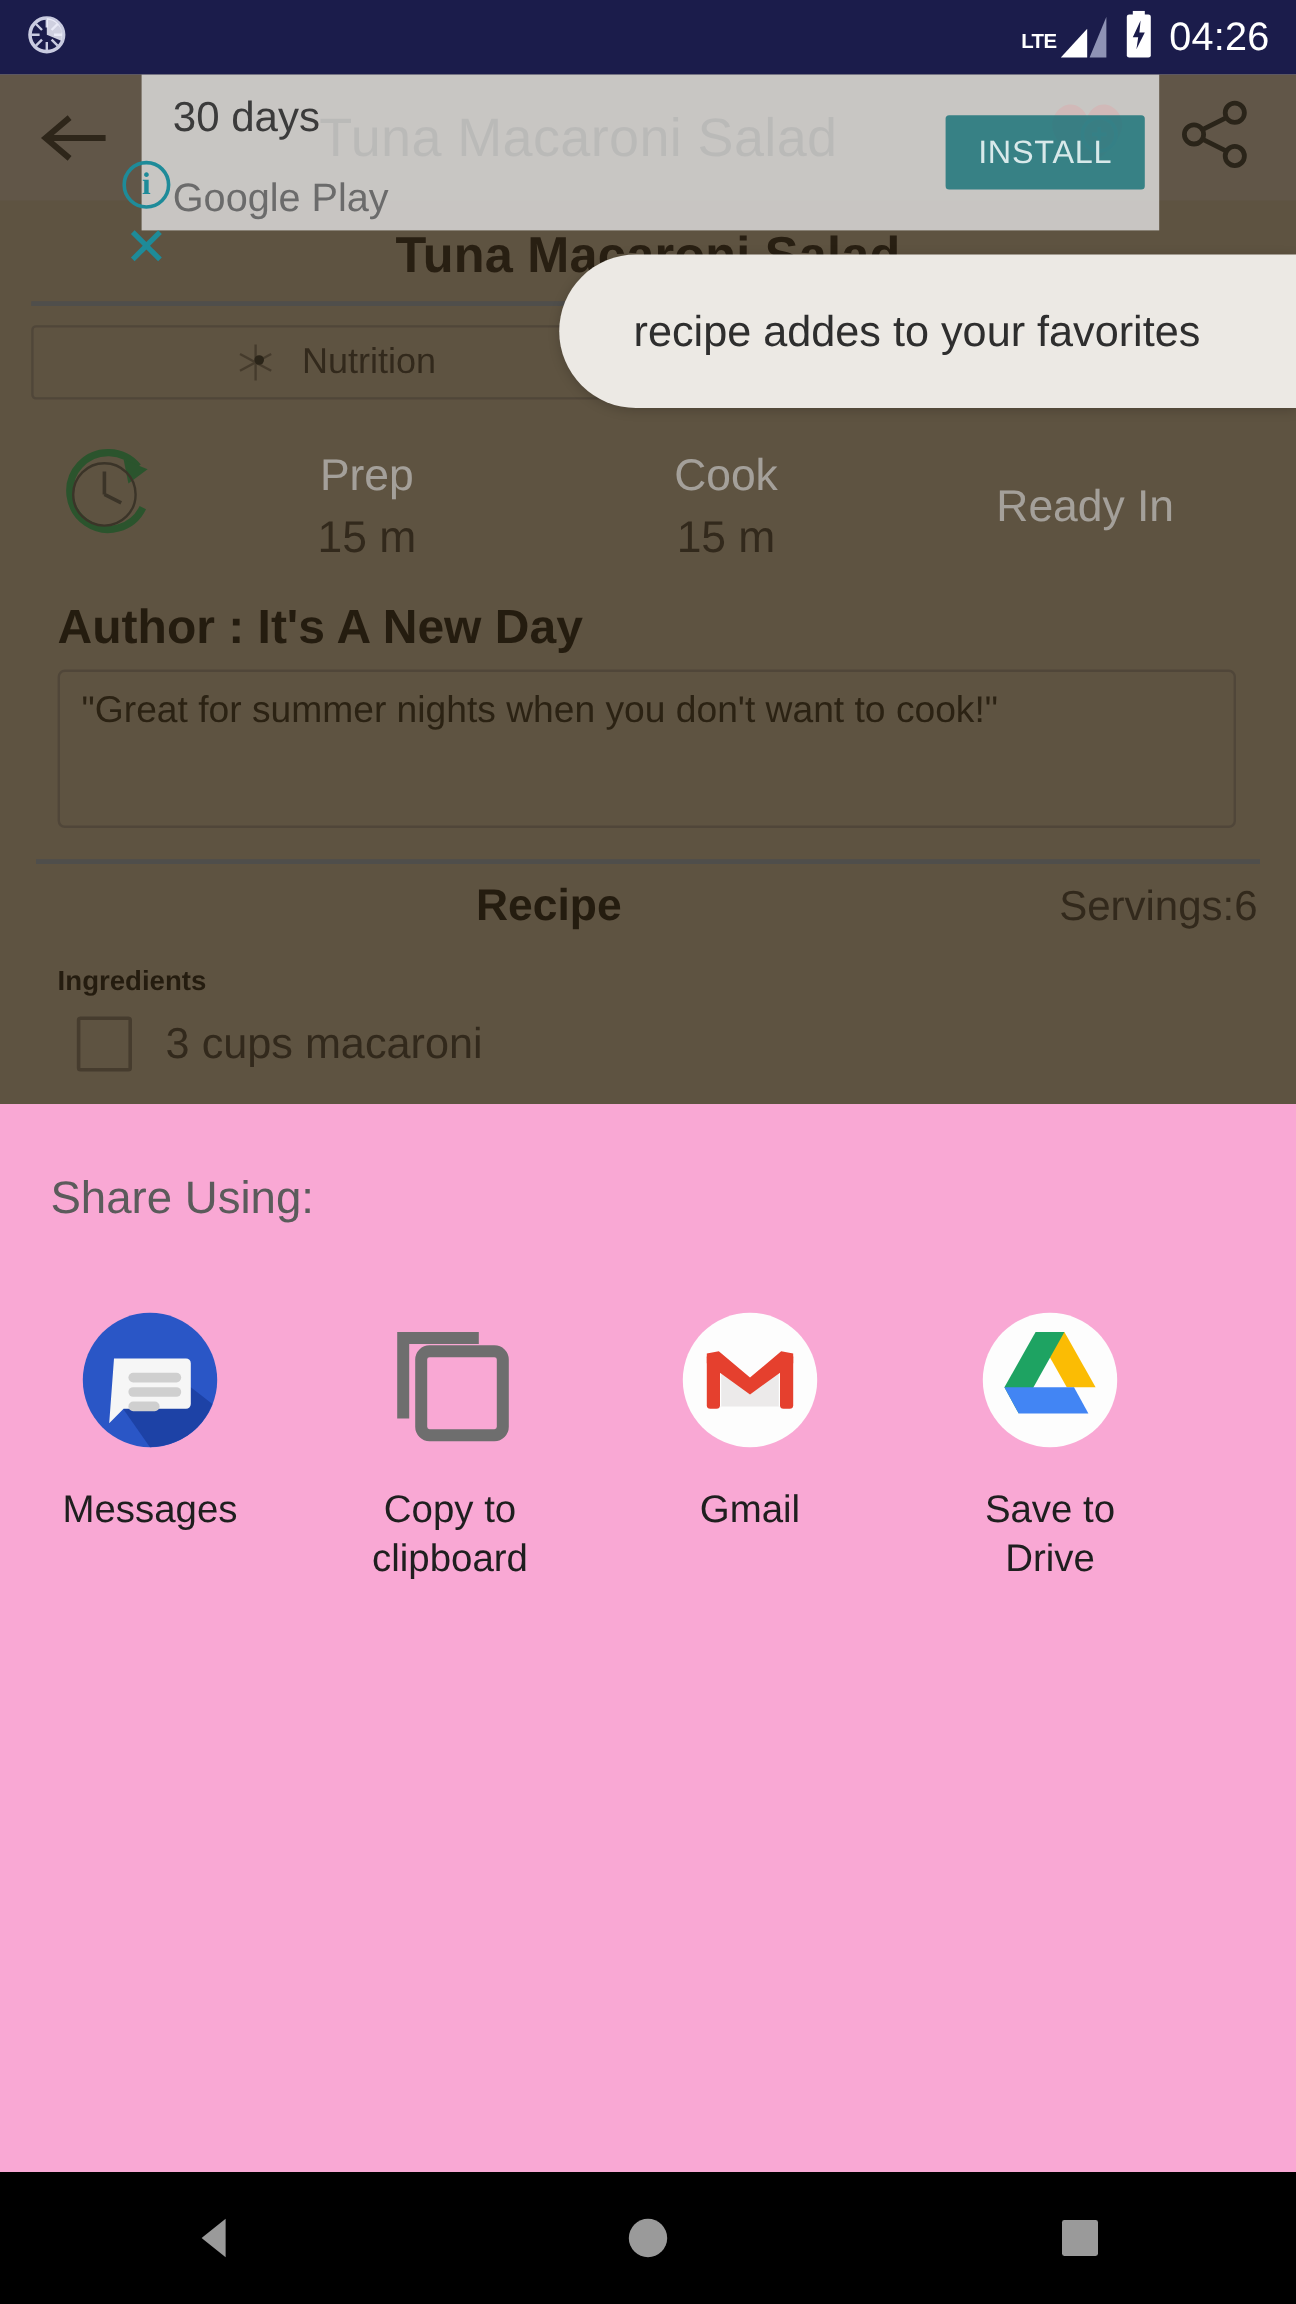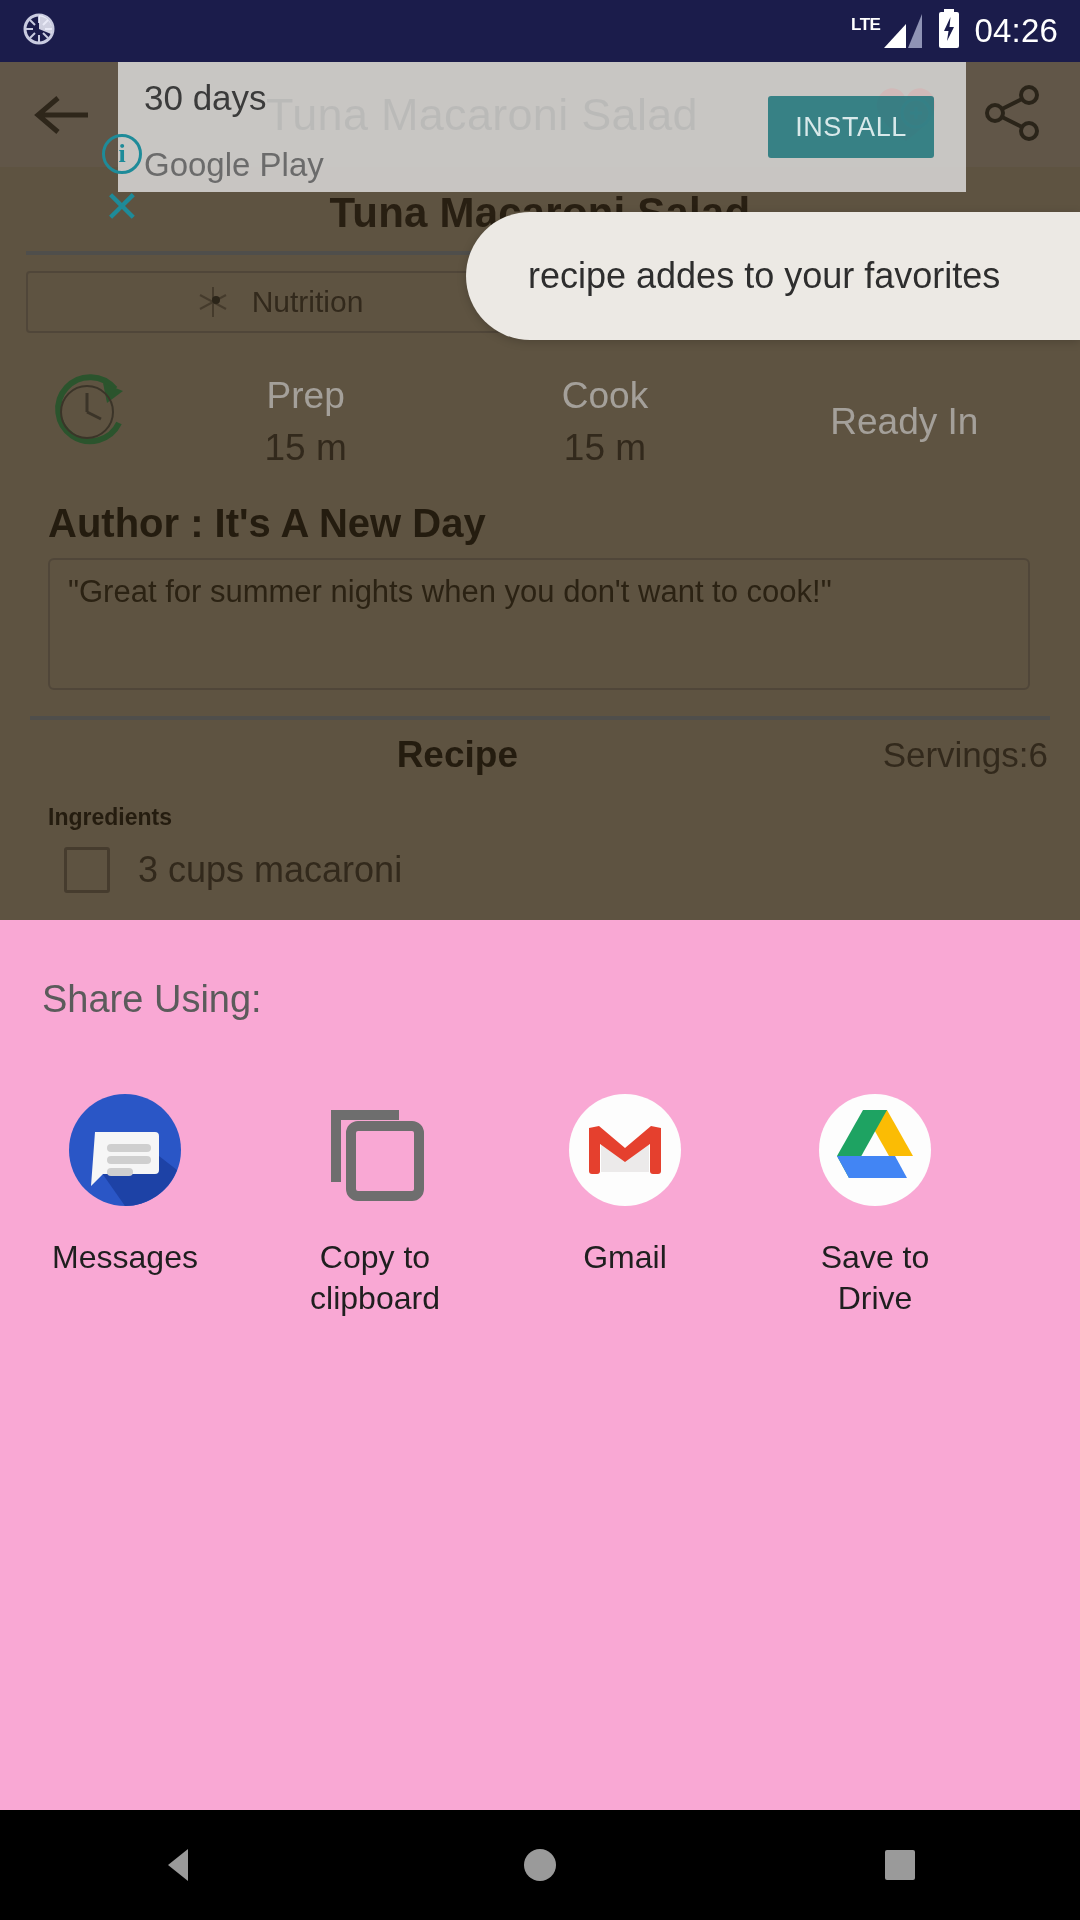--- a/index.html
+++ b/index.html
@@ -16,21 +16,21 @@
     position: absolute; top: 0; left: 0; width: 1080px; height: 62px;
     background: #1b1c4b; color: #fff; display: flex; align-items: center;
     padding: 0 22px; z-index: 60;
   }
   .sb-left { display: flex; align-items: center; gap: 14px; }
   .sb-spacer { flex: 1; }
   .sb-right { display: flex; align-items: center; gap: 12px; }
   .sb-clock { font-size: 33px; font-weight: 400; letter-spacing: .2px; color:#fff; }
   .lte-txt { font-size: 17px; font-weight: 700; line-height: 1; color:#fff;
              letter-spacing:-0.5px; transform: translateY(-7px); }
-  .signal-wrap { display:flex; align-items:center; gap:2px; }
+  .signal-wrap { display:flex; align-items:flex-end; gap:2px; }
 
   
   .app-content {
     position: absolute; top: 62px; left: 0; width: 1080px; height: 858px;
     background: #877a66; overflow: hidden;
   }
   .scrim {
     position: absolute; top: 62px; left: 0; width: 1080px; height: 858px;
     background: rgba(38,28,14,0.42); z-index: 22; pointer-events: none;
   }
@@ -95,21 +95,21 @@
   .ad-thumb .figure { position:absolute; left:50%; top:6px; transform: translateX(-50%); }
   .ad-brand {
     position:absolute; bottom: 6px; left: 0; width: 100%; text-align:center;
     font-size: 20px; font-weight: 700; color:#e8e0cf; letter-spacing:.5px;
   }
   .ad-brand b { color: #e23a2e; }
   .ad-mid { flex: 1; padding: 10px 0 0 26px; display:flex; flex-direction:column; justify-content:center; }
   .ad-head { font-size: 35px; color: #3b3b3b; line-height: 1.05; }
   .ad-sub { font-size: 33px; color: #6b6b6b; margin-top: 30px; }
   .ad-install {
-    align-self: center; margin-right: 32px; width: 166px; height: 62px;
+    align-self: center; margin-right: 12px; width: 166px; height: 62px;
     background: rgba(23,113,120,0.82); color: #d8e9ea; border-radius: 3px;
     display:flex; align-items:center; justify-content:center;
     font-size: 27px; letter-spacing: .6px;
   }
   .ad-info {
     position:absolute; left: -16px; top: 72px; width: 40px; height: 40px;
     border: 3px solid #1e8b99; border-radius: 50%; color:#1e8b99;
     font-size: 26px; display:flex; align-items:center; justify-content:center;
     font-family: "Liberation Serif", serif; font-weight: 700; z-index: 32;
   }

